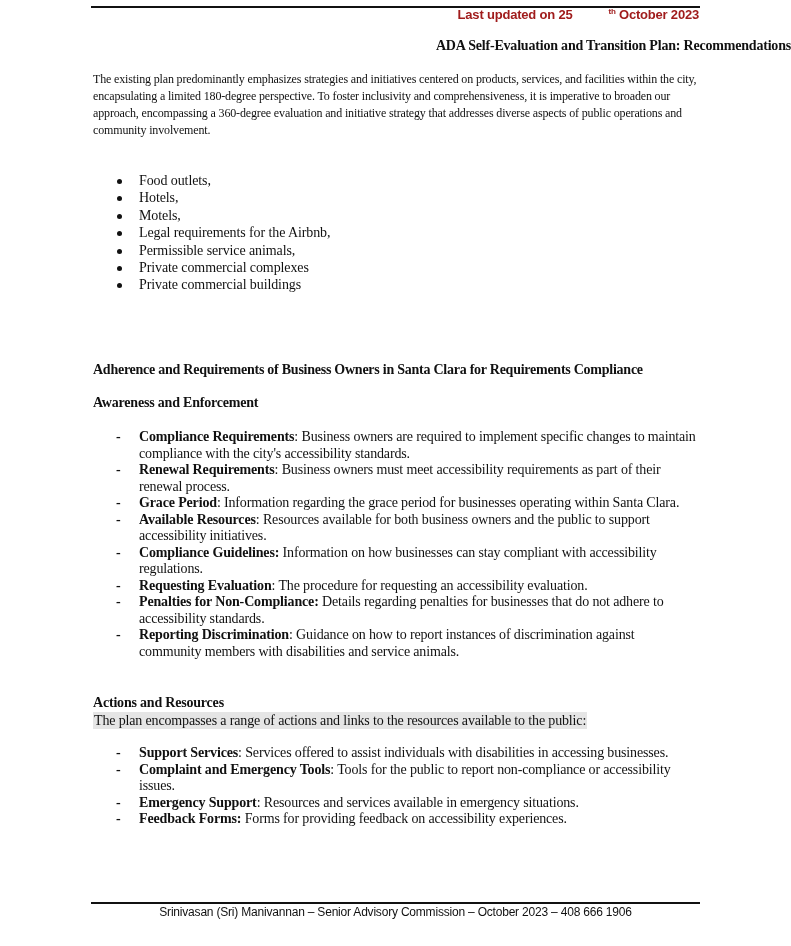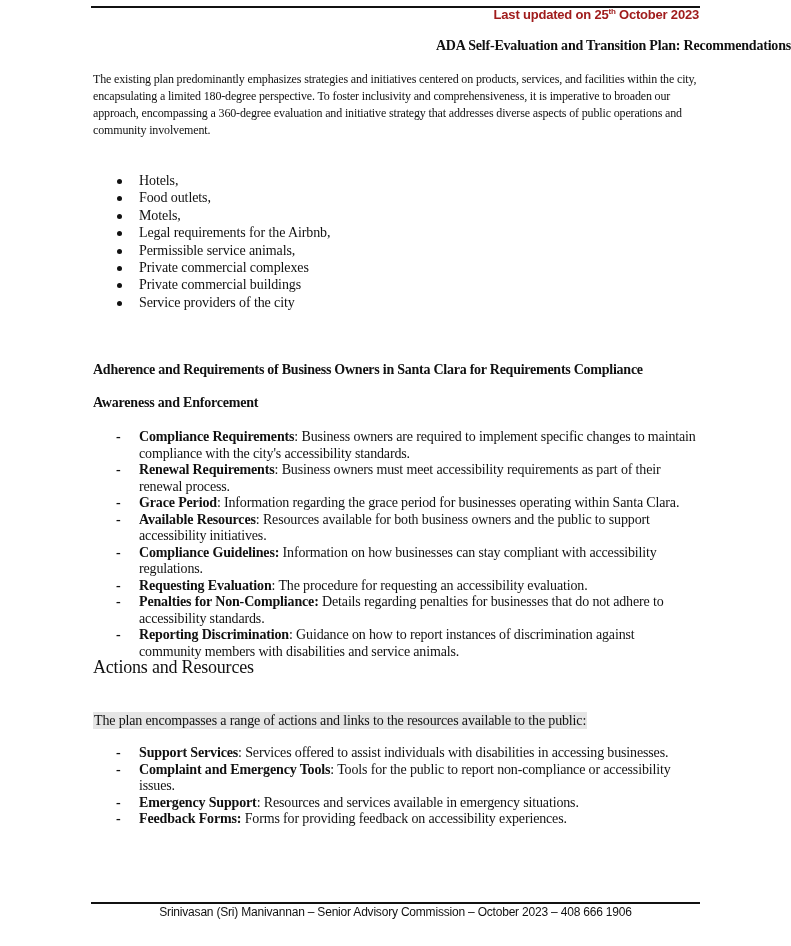--- a/index.html
+++ b/index.html
@@ -10,21 +10,21 @@
   }
 
   .top-logo-strip { position: absolute; left: 93px; top: -6px; width: 200px; height: 10px; }
   .header-rule { position: absolute; left: 91px; top: 6px; width: 609px; height: 1.5px; background: #111; }
 
   .updated {
     position: absolute; right: 92px; top: 7px;
     font-family: "Liberation Sans", sans-serif; font-weight: bold; font-size: 13px;
     color: #a01c1c; letter-spacing: -0.2px; white-space: nowrap;
   }
-  .updated sup { font-size: 8px; vertical-align: 5px; }
+  .updated sup { font-size: 8px; vertical-align: 5px; margin-left: 36px; }
 
   .title {
     position: absolute; left: 0; right: 0; top: 38px; text-align: right;
     font-weight: bold; font-size: 14px; letter-spacing: -0.2px;
   }
   .title-inner { display: inline-block; }
 
   .intro {
     position: absolute; left: 93px; top: 71px; width: 610px;
     font-size: 12px; line-height: 17px; letter-spacing: -0.15px;
@@ -48,21 +48,21 @@
   ul.dash { margin: 0; padding: 0; list-style: none; position: absolute; left: 93px; width: 605px; }
   ul.dash li {
     position: relative; padding-left: 46px; font-size: 14px; line-height: 16.5px; letter-spacing: -0.15px;
   }
   ul.dash li .dash-mark { position: absolute; left: 23px; top: 0; font-weight: bold; }
   ul.dash li b { font-weight: bold; }
   #awareness-list { top: 429px; }
   #actions-list { top: 745px; }
 
   .h-actions {
-    position: absolute; left: 93px; top: 657px; font-weight: normal; font-size: 18px; letter-spacing: -0.2px;
+    position: absolute; left: 93px; top: 695px; font-weight: bold; font-size: 14px; letter-spacing: -0.2px;
   }
   .highlight-line {
     position: absolute; left: 93px; top: 712px; font-size: 14px; line-height: 17px;
     background: #f6f34a; padding: 0 1px; letter-spacing: -0.15px; white-space: nowrap;
   }
 
   .footer-rule { position: absolute; left: 91px; top: 902px; width: 609px; height: 1.5px; background: #111; }
   .footer {
     position: absolute; left: 0; right: 0; top: 905px; text-align: center;
     font-family: "Liberation Sans", sans-serif; font-size: 12px; letter-spacing: -0.2px; color: #111;
@@ -79,28 +79,27 @@
 
 <div class="updated" style="color: rgb(160, 28, 28);"><span>Last updated on 25</span><sup>th</sup><span> October 2023</span></div>
 
 <div class="title">
   <span class="title-inner">ADA Self-Evaluation and Transition Plan: Recommendations</span>
 </div>
 
 <div class="intro">The existing plan predominantly emphasizes strategies and initiatives centered on products, services, and facilities within the city, encapsulating a limited 180-degree perspective. To foster inclusivity and comprehensiveness, it is imperative to broaden our approach, encompassing a 360-degree evaluation and initiative strategy that addresses diverse aspects of public operations and community involvement.</div>
 
 <ul class="bullets" id="scope-list">
+    <li><span class="dot"></span><span>Food outlets,</span></li>
     <li><span class="dot"></span><span>Hotels,</span></li>
-    <li><span class="dot"></span><span>Food outlets,</span></li>
     <li><span class="dot"></span><span>Motels,</span></li>
     <li><span class="dot"></span><span>Legal requirements for the Airbnb,</span></li>
     <li><span class="dot"></span><span>Permissible service animals,</span></li>
     <li><span class="dot"></span><span>Private commercial complexes</span></li>
     <li><span class="dot"></span><span>Private commercial buildings</span></li>
-    <li><span class="dot"></span><span>Service providers of the city</span></li>
   </ul>
 
 <div class="h-adherence">Adherence and Requirements of Business Owners in Santa Clara for Requirements Compliance</div>
 <div class="h-awareness">Awareness and Enforcement</div>
 
 <ul class="dash" id="awareness-list">
     <li><span class="dash-mark">-</span><b>Compliance Requirements</b><span>:</span><span> Business owners are required to implement specific changes to maintain compliance with the city's accessibility standards.</span></li>
     <li><span class="dash-mark">-</span><b>Renewal Requirements</b><span>:</span><span> Business owners must meet accessibility requirements as part of their renewal process.</span></li>
     <li><span class="dash-mark">-</span><b>Grace Period</b><span>:</span><span> Information regarding the grace period for businesses operating within Santa Clara.</span></li>
     <li><span class="dash-mark">-</span><b>Available Resources</b><span>:</span><span> Resources available for both business owners and the public to support accessibility initiatives.</span></li>

